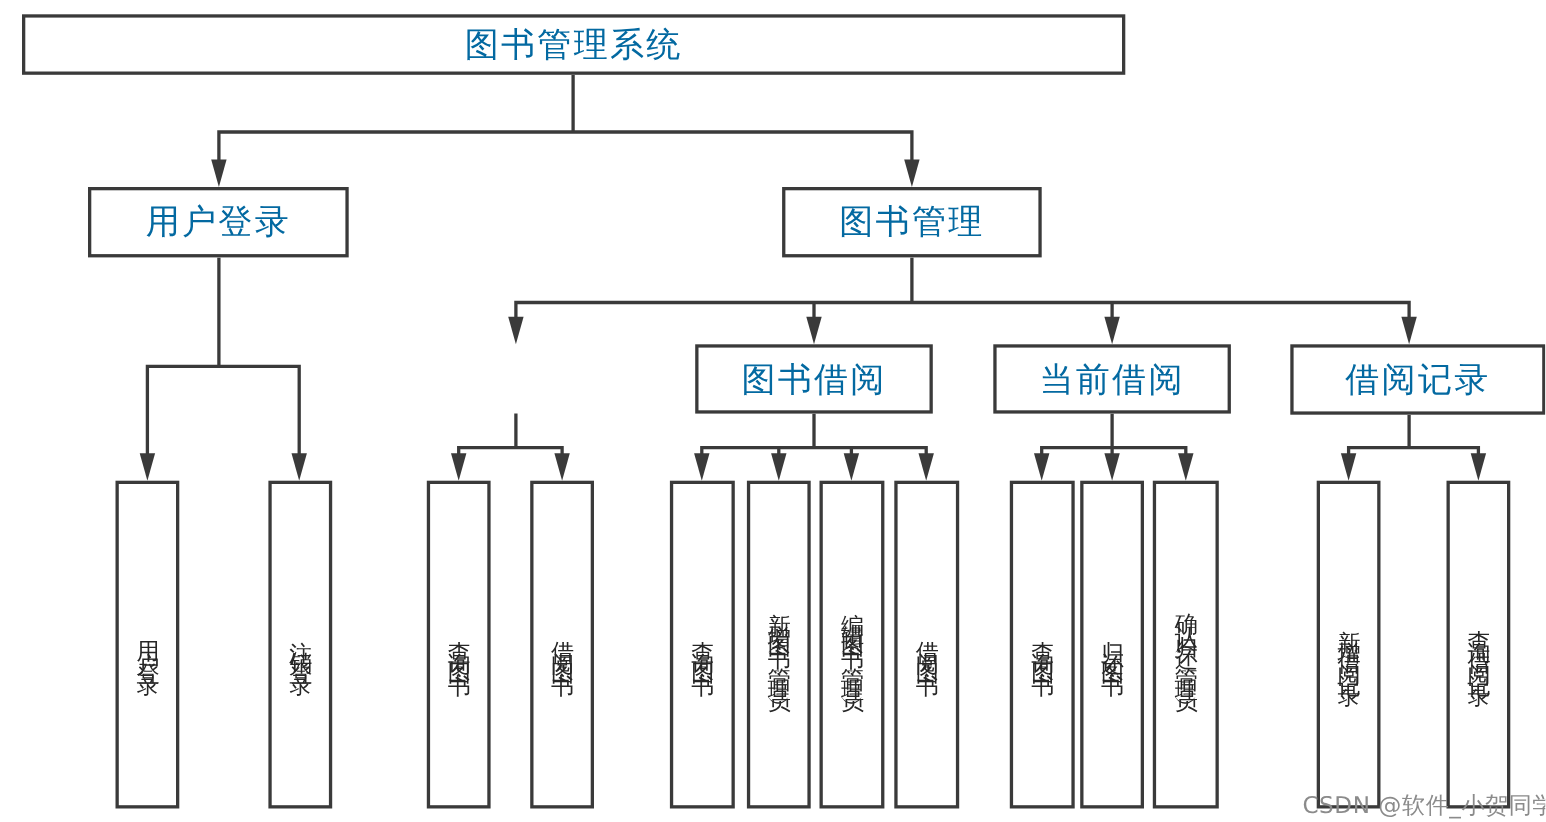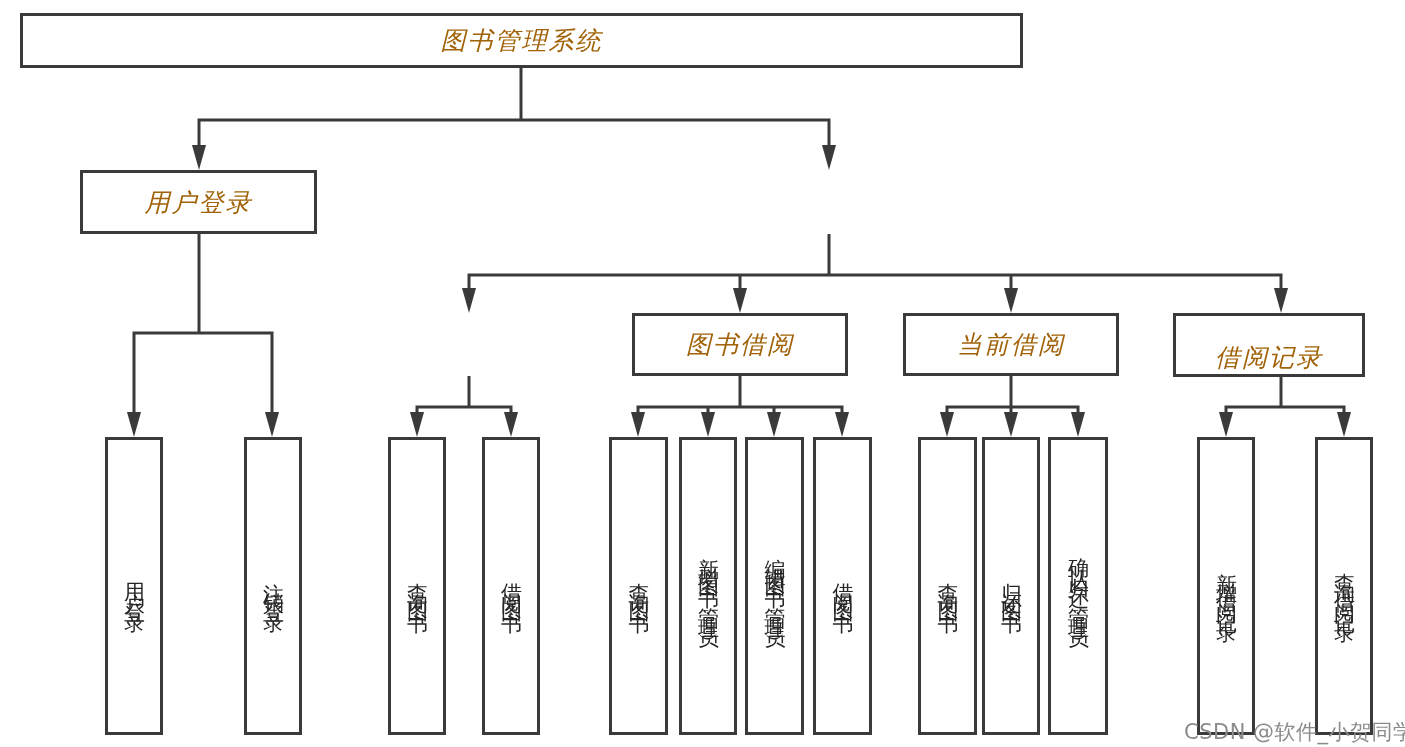--- a/index.html
+++ b/index.html
@@ -24,25 +24,24 @@
   .box {
     position: absolute;
     background: #ffffff;
     border: 3px solid #3a3a3a;
     display: flex;
     align-items: center;
     justify-content: center;
     z-index: 2;
   }
   .hbox .lbl {
-    font-size: 25px;
+    font-size: 31px;
     letter-spacing: 2px;
     white-space: nowrap;
-    color: #a16207;
-    font-style: italic;
+    color: #0369a1;
   }
   .vbox .vlbl {
     writing-mode: vertical-rl;
     text-orientation: mixed;
     font-size: 21px;
     line-height: 1;
     letter-spacing: 10px;
     color: #262626;
   }
   .watermark {
@@ -101,28 +100,31 @@
     </g>
   </svg>
 
   <div class="box hbox" style="left:20px; top:13px; width:1003px; height:55px;">
     <span class="lbl">图书管理系统</span>
   </div>
 
   <div class="box hbox" style="left:80px; top:170px; width:237px; height:64px;">
     <span class="lbl">用户登录</span>
   </div>
+  <div class="box hbox" style="left:711px; top:170px; width:236px; height:64px;">
+    <span class="lbl">图书管理</span>
+  </div>
 
   <div class="box hbox" style="left:632px; top:313px; width:216px; height:63px;">
     <span class="lbl">图书借阅</span>
   </div>
   <div class="box hbox" style="left:903px; top:313px; width:216px; height:63px;justify-content:center;">
     <span class="lbl">当前借阅</span>
   </div>
-  <div class="box hbox" style="left:1173px; top:313px; width:192px; height:64px;align-items:flex-end;">
+  <div class="box hbox" style="left:1173px; top:313px; width:232px; height:64px;">
     <span class="lbl">借阅记录</span>
   </div>
 
   <div class="box vbox" style="left:105px; top:437px; width:58px; height:298px;">
     <span class="vlbl">用户登录</span>
   </div>
   <div class="box vbox" style="left:244px; top:437px; width:58px; height:298px;">
     <span class="vlbl">注销登录</span>
   </div>
 

